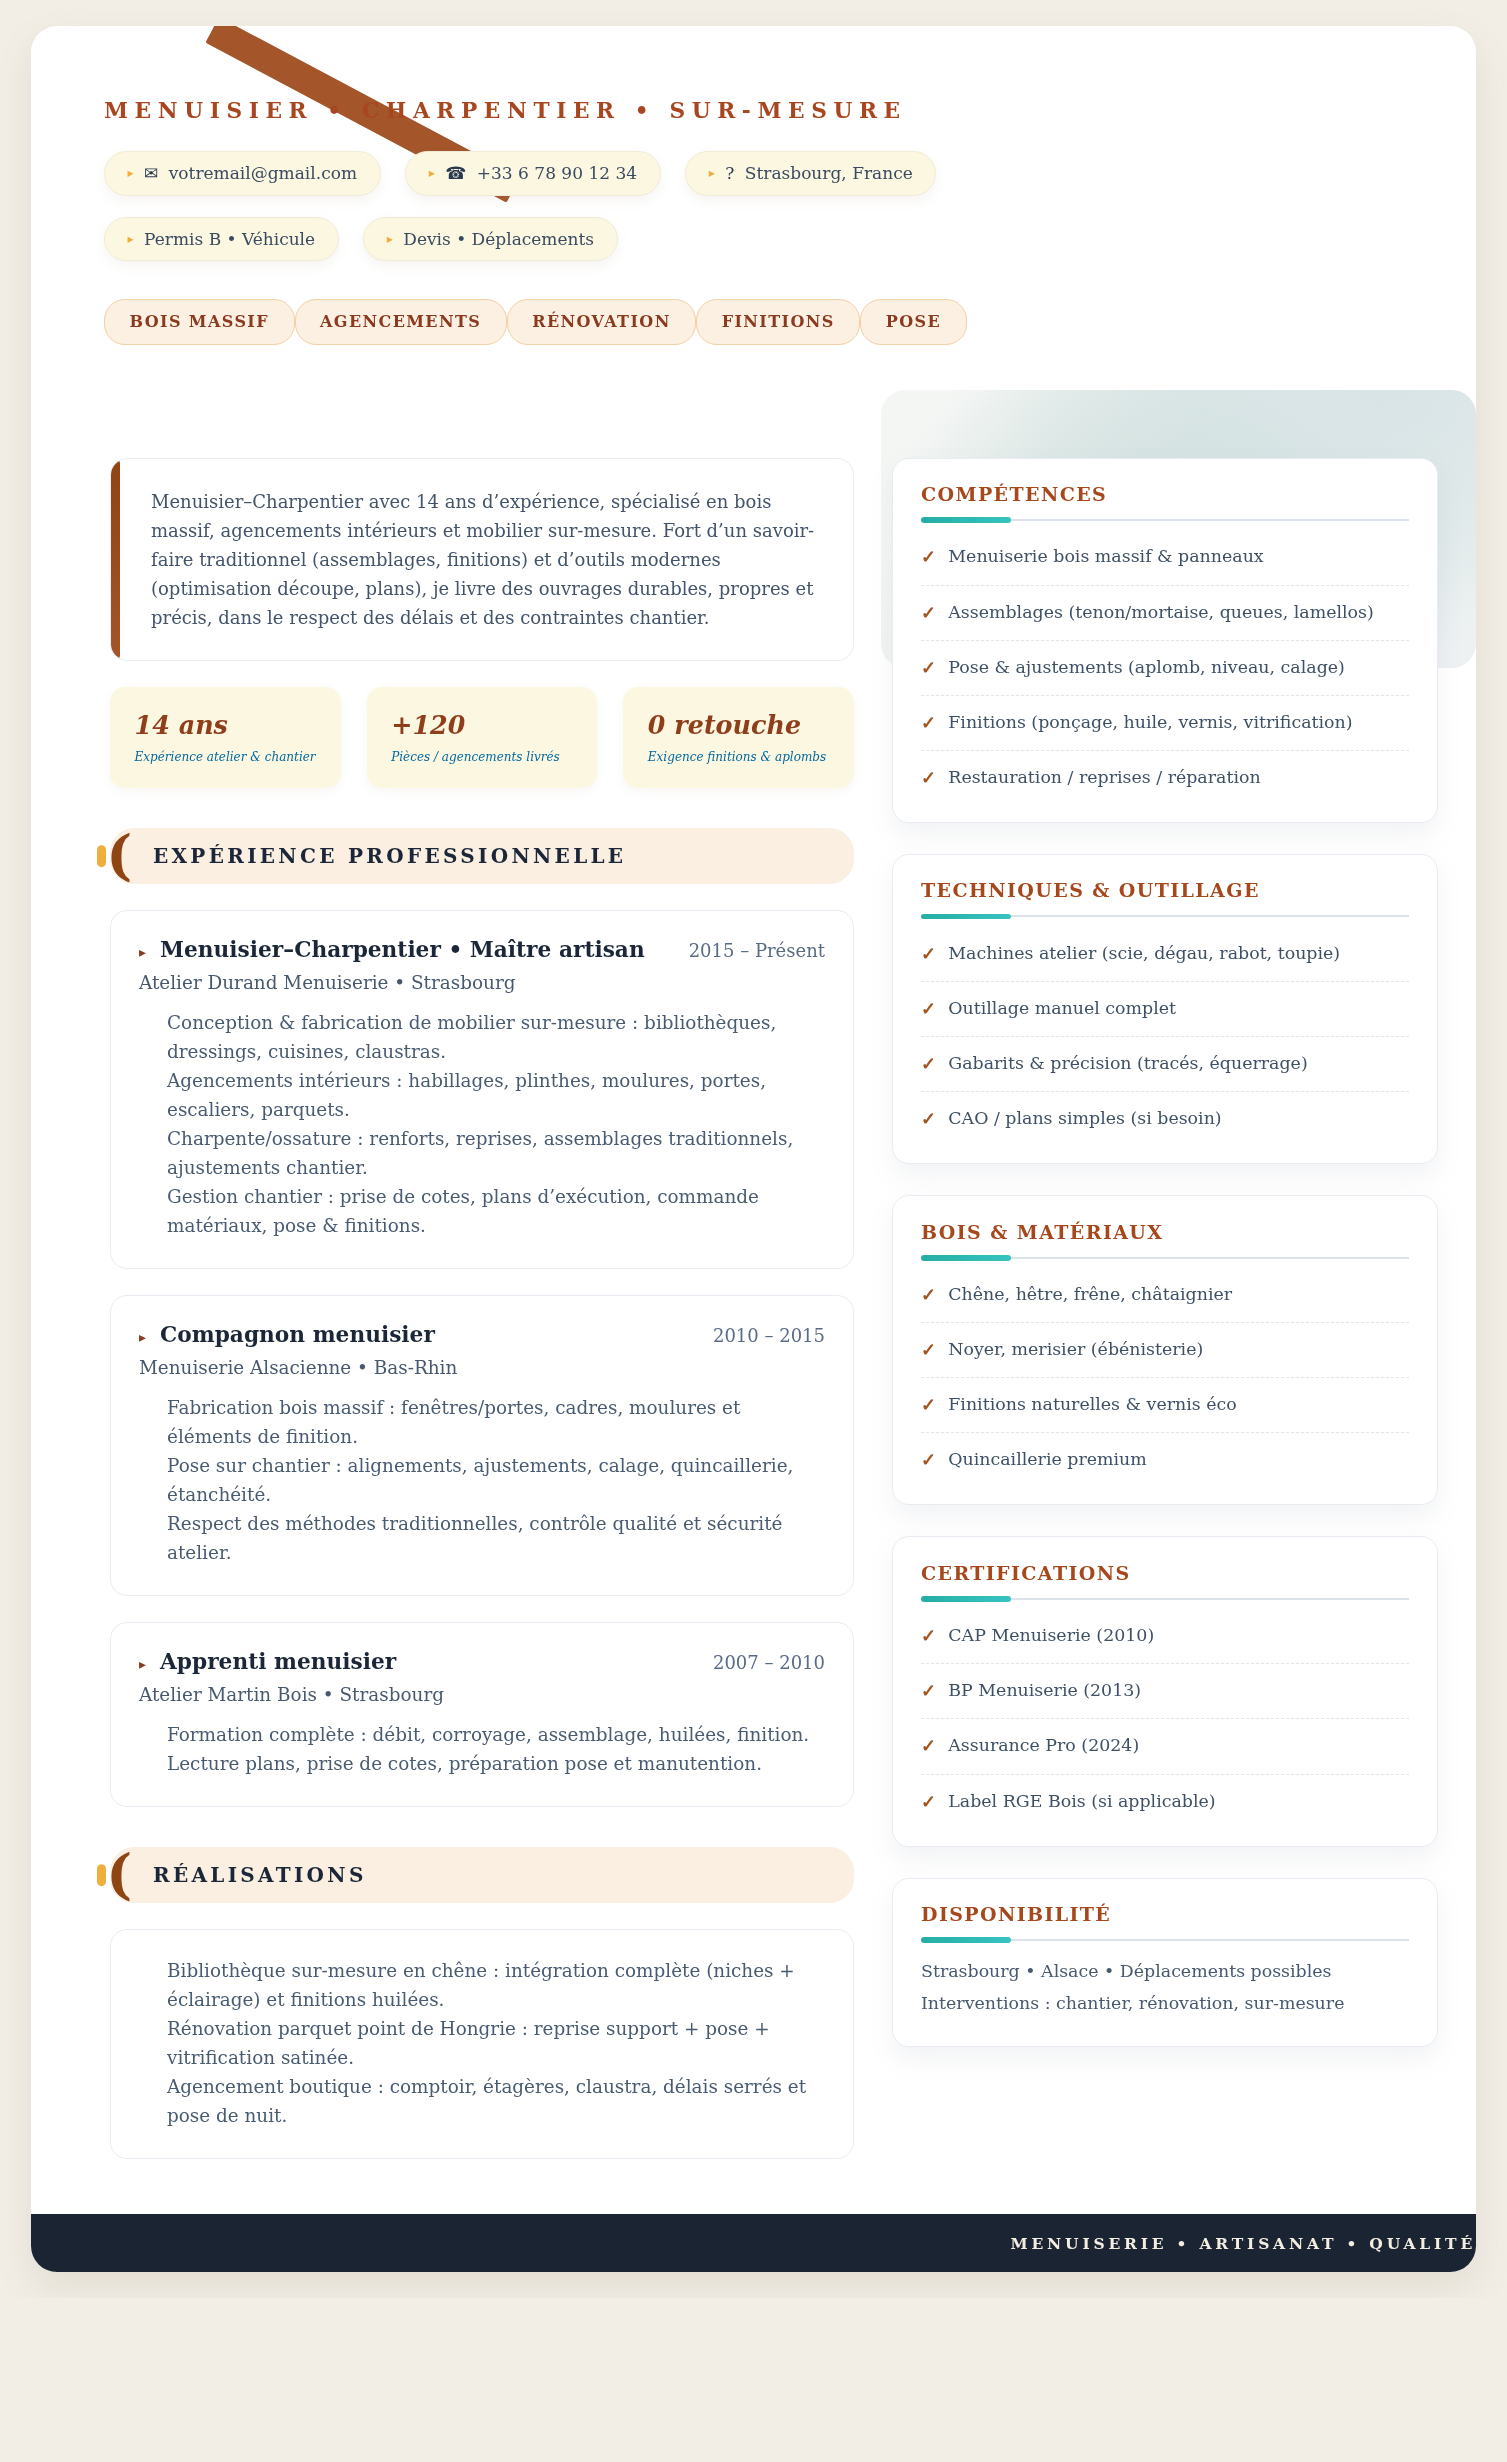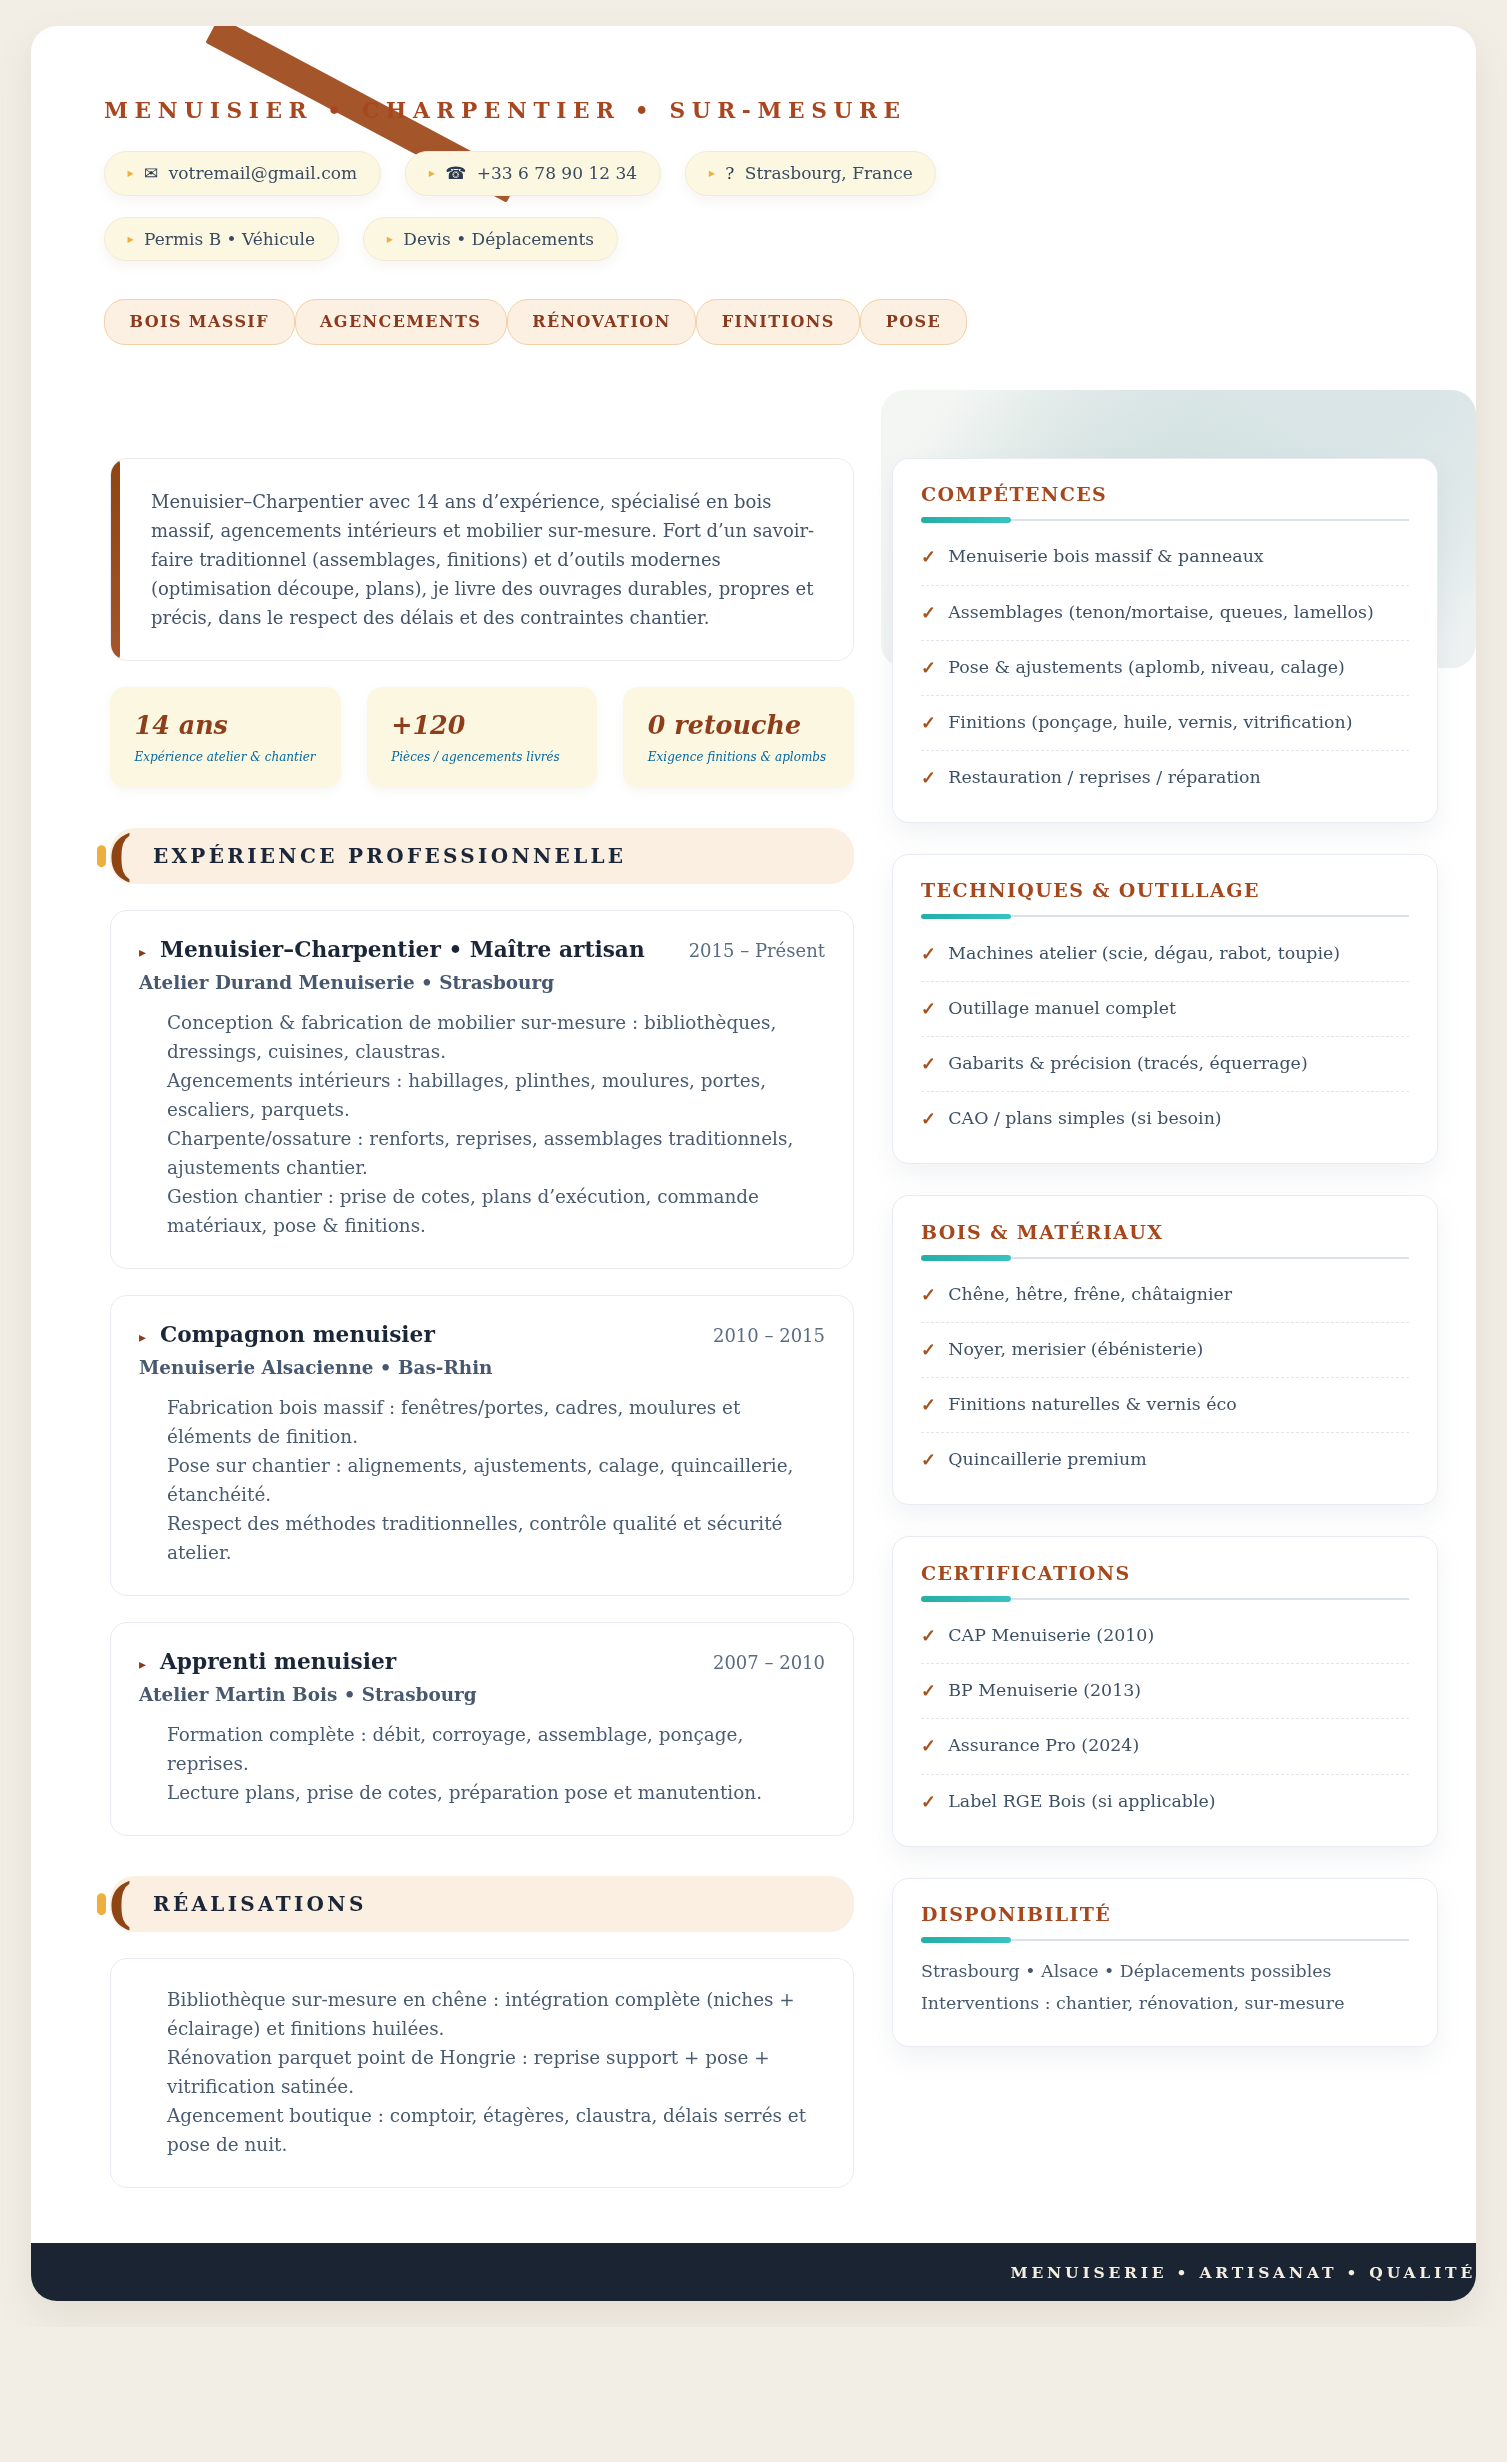--- a/index.html
+++ b/index.html
@@ -137,21 +137,21 @@
     margin-top:26px;
     background:#fff;
     border:1.4px solid #E8ECF2;
     border-radius:17px;
     padding:26px 28px 28px 28px;
   }
   .job-head { display:flex; align-items:baseline; }
   .job-arrow { color:#8B3A1E; font-size:14px; margin-right:14px; }
   .job-title { font-size:21.7px; font-weight:bold; color:#1B2738; }
   .job-date  { margin-left:auto; font-size:18px; color:#5A6C84; }
-  .job-org   { margin-top:9.4px; font-size:18.4px; font-weight:bold; color:#47586F; }
+  .job-org   { margin-top:9.4px; font-size:18.4px; font-weight:normal; color:#47586F; }
   .job-body  { margin-top:15px; padding-left:28px; }
   .job-body p { margin:0; font-size:18.4px; line-height:1.58; color:#495B71; }
   .job-body.no-head { margin-top:0; padding-left:28px; }
   
   .side-card {
     background:#fff;
     border:1.4px solid #E8ECF2;
     border-radius:17px;
     padding:24.5px 28px 17px 28px;
     margin-bottom:31px;
@@ -284,21 +284,21 @@
       </section>
 
       <section class="job">
         <div class="job-head">
           <span class="job-arrow">▸</span>
           <span class="job-title">Apprenti menuisier</span>
           <span class="job-date">2007 – 2010</span>
         </div>
         <div class="job-org">Atelier Martin Bois • Strasbourg</div>
         <div class="job-body">
-          <p>Formation complète : débit, corroyage, assemblage, ponçage, reprises.</p>
+          <p>Formation complète : débit, corroyage, assemblage, huilées, finition.</p>
           <p>Lecture plans, prise de cotes, préparation pose et manutention.</p>
         </div>
       </section>
 
       <div class="section-bar">
         <span class="bar-gold"></span>
         <span class="bar-paren">(</span>
         <div class="bar-body">RÉALISATIONS</div>
       </div>
 

